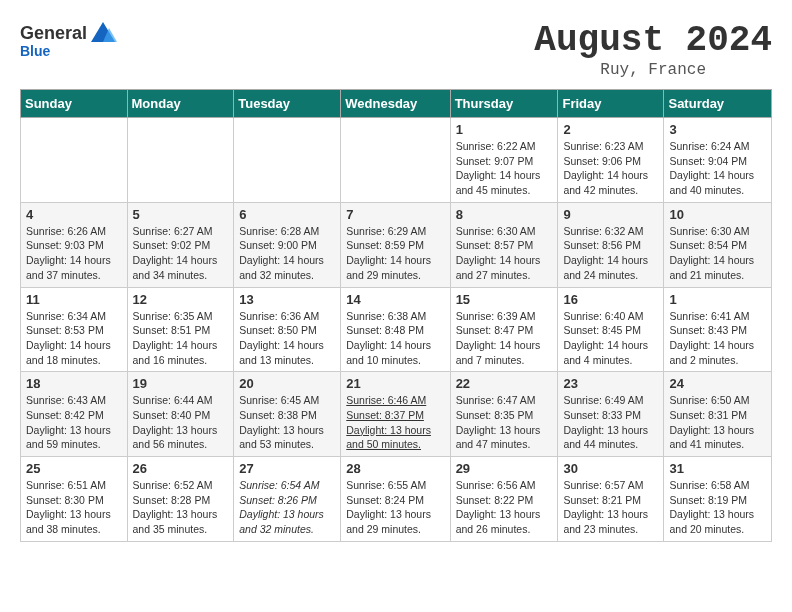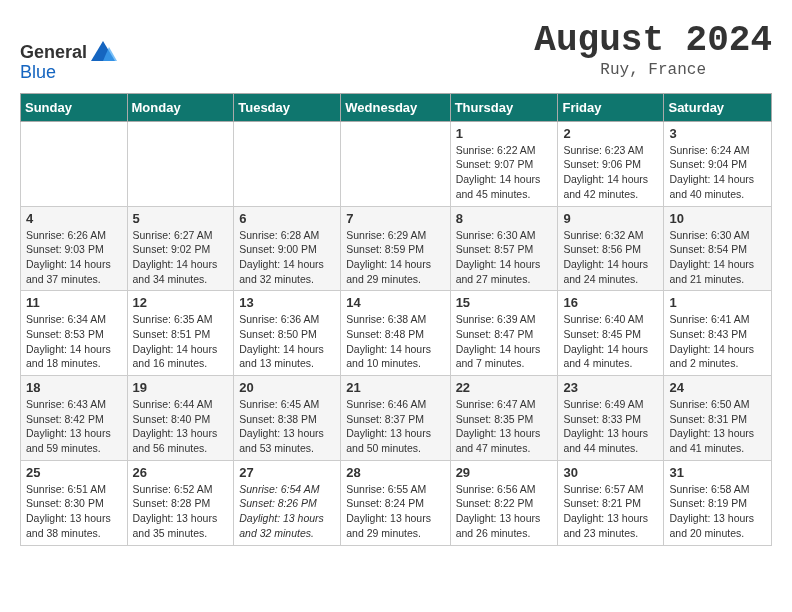--- a/index.html
+++ b/index.html
@@ -12,30 +12,29 @@
     }
     .header {
       display: flex;
       justify-content: space-between;
       align-items: flex-start;
       margin-bottom: 10px;
     }
     .logo {
       display: flex;
       align-items: flex-start;
-      margin-top: 19px;
     }
     .logo-text-general {
       font-size: 18px;
       font-weight: bold;
       color: #333;
     }
     .logo-text-blue {
-      font-size: 18px;
-      font-weight: normal;
+      font-size: 14px;
+      font-weight: bold;
       color: #1565c0;
     }
     .logo-icon {
       width: 28px;
       height: 28px;
       margin-left: 2px;
     }
     .title-area {
       text-align: right;
       font-family: Liberation Mono, monospace;
@@ -253,21 +252,21 @@
 Daylight: 13 hours and 56 minutes.</div>
         </td>
         <td>
           <span class="day-number">20</span>
           <div class="day-info" style="white-space: pre-line;">Sunrise: 6:45 AM
 Sunset: 8:38 PM
 Daylight: 13 hours and 53 minutes.</div>
         </td>
         <td>
           <span class="day-number">21</span>
-          <div class="day-info" style="white-space: pre-line;">Sunrise: 6:46 AM
+          <div class="day-info" style="white-space: pre-line; text-decoration: underline;">Sunrise: 6:46 AM
 Sunset: 8:37 PM
 Daylight: 13 hours and 50 minutes.</div>
         </td>
         <td>
           <span class="day-number">22</span>
           <div class="day-info" style="white-space: pre-line;">Sunrise: 6:47 AM
 Sunset: 8:35 PM
 Daylight: 13 hours and 47 minutes.</div>
         </td>
         <td>

